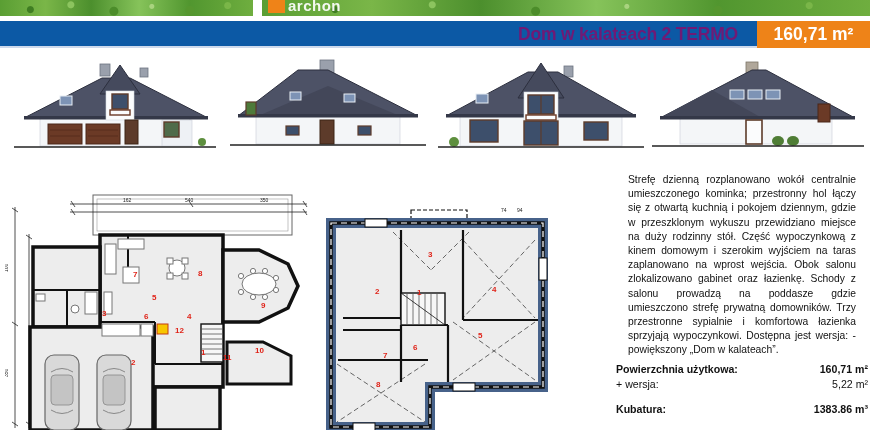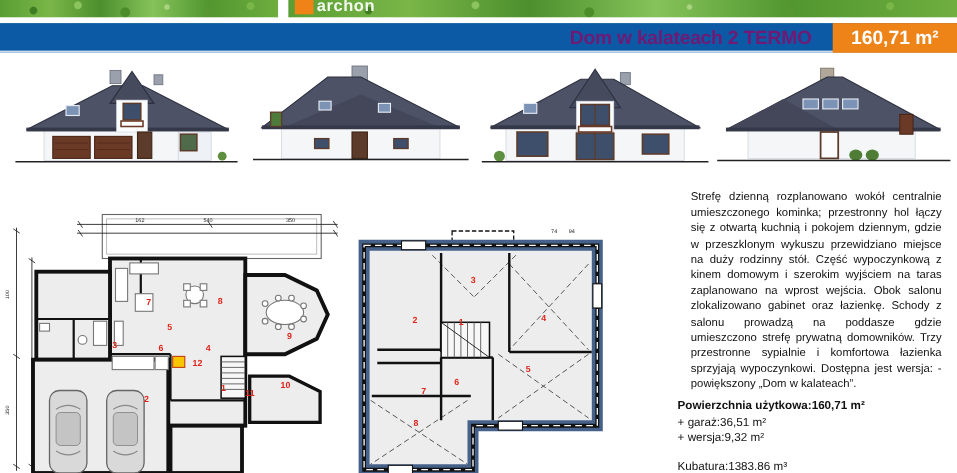--- a/index.html
+++ b/index.html
@@ -34,23 +34,23 @@
   .elev{position:absolute;top:58px;}
 
   .plan{position:absolute;}
 
   
   .desc-col{position:absolute;left:616px;top:161px;width:252px;}
   .desc-head{font-weight:bold;font-size:11px;margin:0 0 3px 0;}
   .desc-body{font-size:10.3px;line-height:14.2px;text-align:justify;margin:12px;}
 
   .stats{position:absolute;left:616px;top:362px;width:252px;font-size:10.6px;}
-  .stat-row{display:flex;justify-content:flex-start;line-height:14.5px;}
+  .stat-row{display:flex;justify-content:space-between;line-height:14.5px;}
   .stat-row.bold{font-weight:bold;}
-  .stat-row.kub{margin-top:11px;}
+  .stat-row.kub{margin-top:11px;font-weight:bold;}
 
   svg text.rn{fill:#e02318;font-weight:bold;font-size:8px;font-family:"Liberation Sans",sans-serif;}
   svg text.dim{fill:#222;font-size:5px;font-family:"Liberation Sans",sans-serif;}
 </style>
 </head>
 <body>
 
 <div class="photo-strip">
   <div class="photo-seg" style="left:0;width:253px;"></div>
   <div class="photo-seg" style="left:262px;width:608px;"></div>
@@ -317,24 +317,20 @@
 <div class="desc-col">
   <p class="desc-body">Strefę dzienną rozplanowano wokół centralnie umieszczonego kominka; przestronny hol łączy się z otwartą kuchnią i pokojem dziennym, gdzie w przeszklonym wykuszu przewidziano miejsce na duży rodzinny stół. Część wypoczynkową z kinem domowym i szerokim wyjściem na taras zaplanowano na wprost wejścia. Obok salonu zlokalizowano gabinet oraz łazienkę. Schody z salonu prowadzą na poddasze gdzie umieszczono strefę prywatną domowników. Trzy przestronne sypialnie i komfortowa łazienka sprzyjają wypoczynkowi. Dostępna jest wersja: -powiększony „Dom w kalateach”.</p>
 </div>
 
 <div class="stats">
   <div class="stat-row bold">
     <span>Powierzchnia użytkowa:</span>
     <span>160,71 m²</span>
   </div>
   <div class="stat-row">
-    <span>+ garaż:</span>
-    <span>36,51 m²</span>
-  </div>
-  <div class="stat-row">
     <span>+ wersja:</span>
-    <span>9,32 m²</span>
+    <span>5,22 m²</span>
   </div>
   <div class="stat-row kub">
     <span>Kubatura:</span>
     <span>1383.86 m³</span>
   </div>
 </div>
 
 </body></html>

